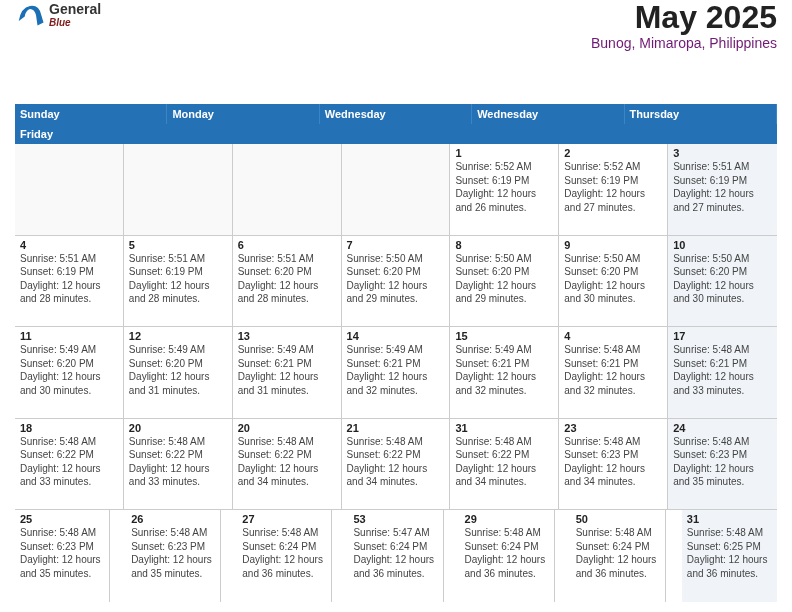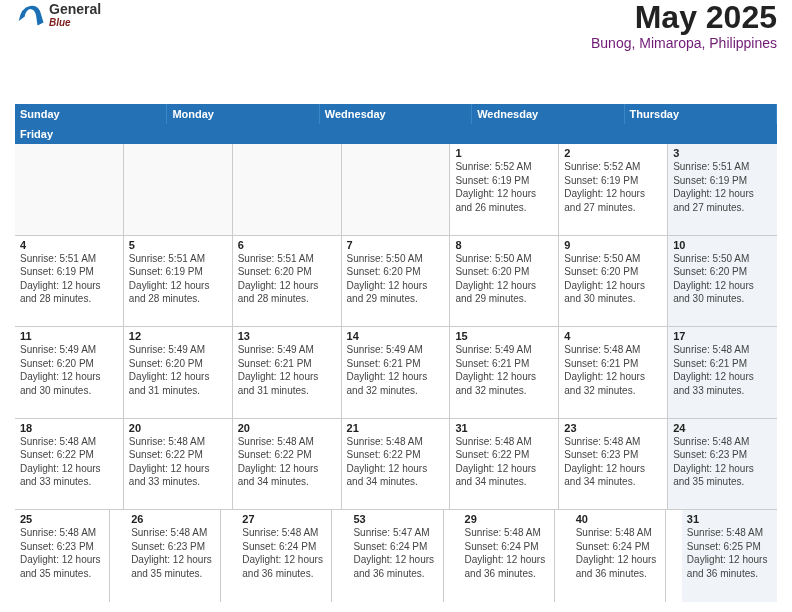--- a/index.html
+++ b/index.html
@@ -357,21 +357,21 @@
 and 36 minutes.</div>
           </div>
           <div class="cal-cell">
             <span class="day-number">29</span>
             <div class="cell-text" style="white-space: pre-line;">Sunrise: 5:48 AM
 Sunset: 6:24 PM
 Daylight: 12 hours
 and 36 minutes.</div>
           </div>
           <div class="cal-cell">
-            <span class="day-number">40</span>
+            <span class="day-number">50</span>
             <div class="cell-text" style="white-space: pre-line;">Sunrise: 5:48 AM
 Sunset: 6:24 PM
 Daylight: 12 hours
 and 36 minutes.</div>
           </div>
           <div class="cal-cell shaded">
             <span class="day-number">31</span>
             <div class="cell-text" style="white-space: pre-line;">Sunrise: 5:48 AM
 Sunset: 6:25 PM
 Daylight: 12 hours

